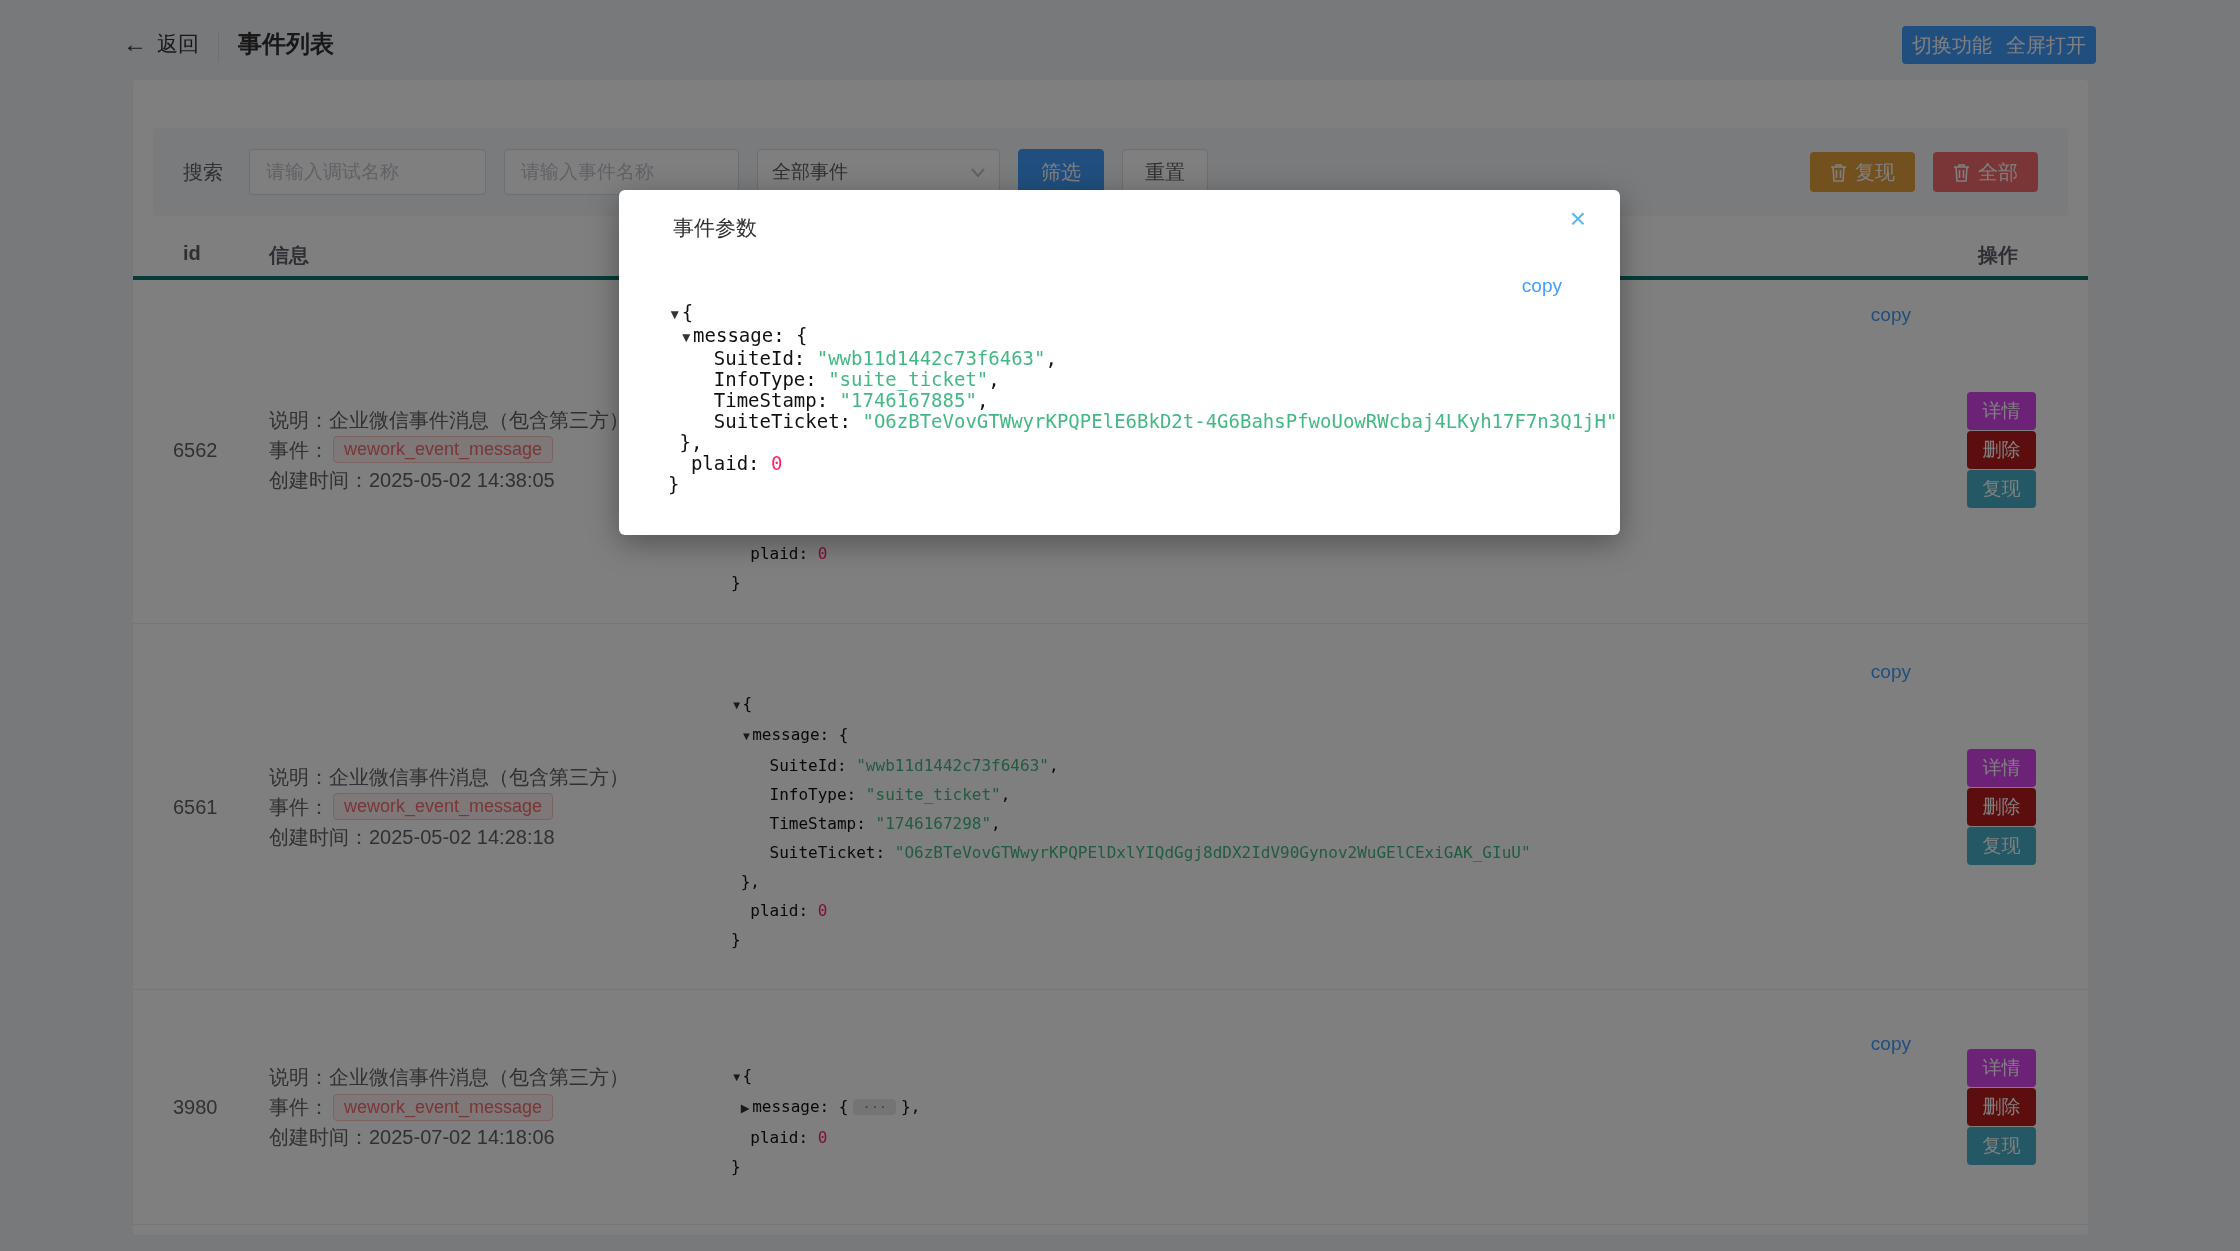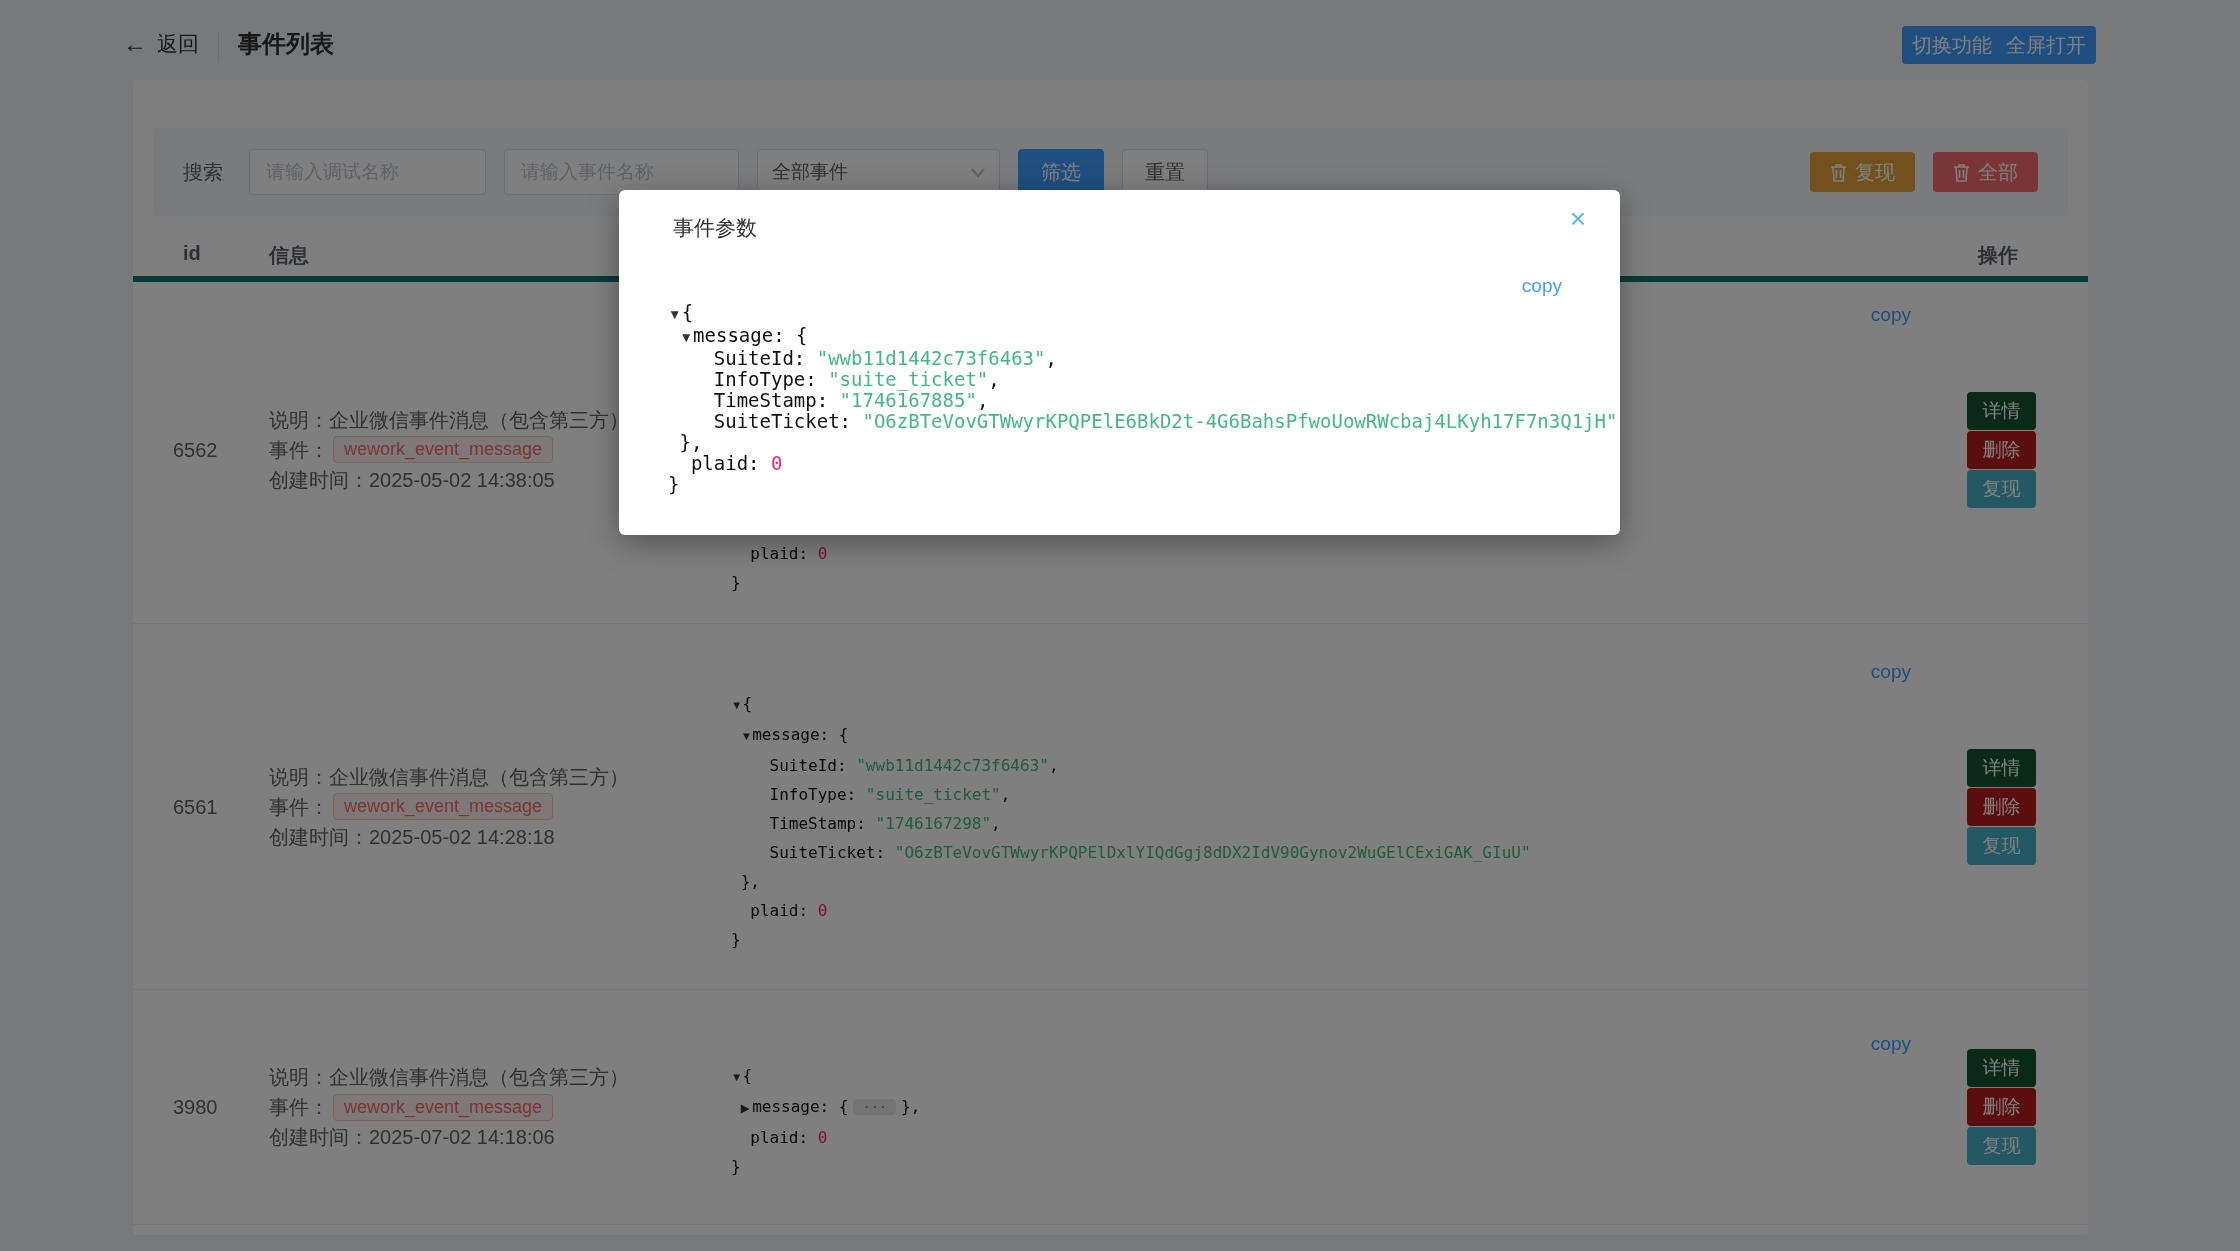--- a/index.html
+++ b/index.html
@@ -36,21 +36,21 @@
          display:flex;align-items:center;justify-content:center;font-family:inherit;cursor:pointer;}
   .btn-filter{background:#409eff;border-color:#409eff;color:#fff;}
   .btn-reset{background:#fff;color:#606266;}
   .danger-group{margin-left:auto;display:flex;gap:18px;}
   .d-btn{height:40px;border:none;border-radius:4px;color:#fff;font-size:20px;padding:0 20px;
          display:flex;align-items:center;gap:8px;font-family:inherit;cursor:pointer;}
   .btn-replay-all{background:#e6a23c;}
   .btn-del-all{background:#f56c6c;}
   .trash{width:17px;height:19px;}
   
-  .thead{position:absolute;left:0;top:158px;width:100%;height:38px;border-bottom:6px solid #0f766e;
+  .thead{position:absolute;left:0;top:158px;width:100%;height:38px;border-bottom:4px solid #0f766e;
          font-size:20px;font-weight:700;color:#5a5e66;}
   .th-id{position:absolute;left:50px;top:4px;}
   .th-info{position:absolute;left:136px;top:4px;}
   .th-actions{position:absolute;left:1845px;top:4px;}
   
   .rows{position:absolute;left:0;top:196px;width:100%;}
   .trow{position:relative;border-bottom:1px solid #ebeef5;}
   .r1{height:347px;} .r2{height:365px;} .r3{height:234px;}
   .rid{position:absolute;left:40px;top:50%;transform:translateY(-50%);font-size:20px;color:#606266;}
   .info{position:absolute;left:136px;top:50%;transform:translateY(-50%);font-size:20px;color:#606266;
@@ -59,21 +59,21 @@
   .tag{display:inline-block;font-size:18px;color:#f56c6c;background:#fef0f0;border:1px solid #fbc4c4;
        border-radius:4px;padding:1px 10px;line-height:23px;margin-left:4px;}
   .jsoncell{position:absolute;left:598px;top:50%;transform:translateY(-50%);width:1180px;
             display:flex;flex-direction:column;}
   .copy-link{align-self:flex-end;color:#409eff;font-size:19px;margin-bottom:6px;cursor:pointer;}
   .jv{font-family:"DejaVu Sans Mono","Liberation Mono",monospace;font-size:16px;line-height:29px;color:#111;}
   .actions{position:absolute;left:1834px;top:50%;transform:translateY(-50%);width:69px;
            display:flex;flex-direction:column;gap:1px;}
   .abtn{height:38px;border:none;border-radius:4px;color:#fff;font-size:19px;display:flex;
         align-items:center;justify-content:center;font-family:inherit;cursor:pointer;}
-  .a-detail{background:#14532d;}
+  .a-detail{background:#d946ef;}
   .a-del{background:#b91c1c;}
   .a-replay{background:#47b0c9;}
   
   .jline{white-space:pre;}
   .seg-key,.seg-punct{color:#111;}
   .seg-str{color:#42b983;}
   .seg-num{color:#fc1e70;}
   .seg-arrow{font-family:"Liberation Sans","DejaVu Sans",sans-serif;font-size:0.72em;color:#333;
              display:inline-block;width:1em;cursor:pointer;}
   .seg-ellipsis{background:#e8e8e8;color:#8d8d8d;border-radius:4px;padding:0 9px;margin:0 5px;

